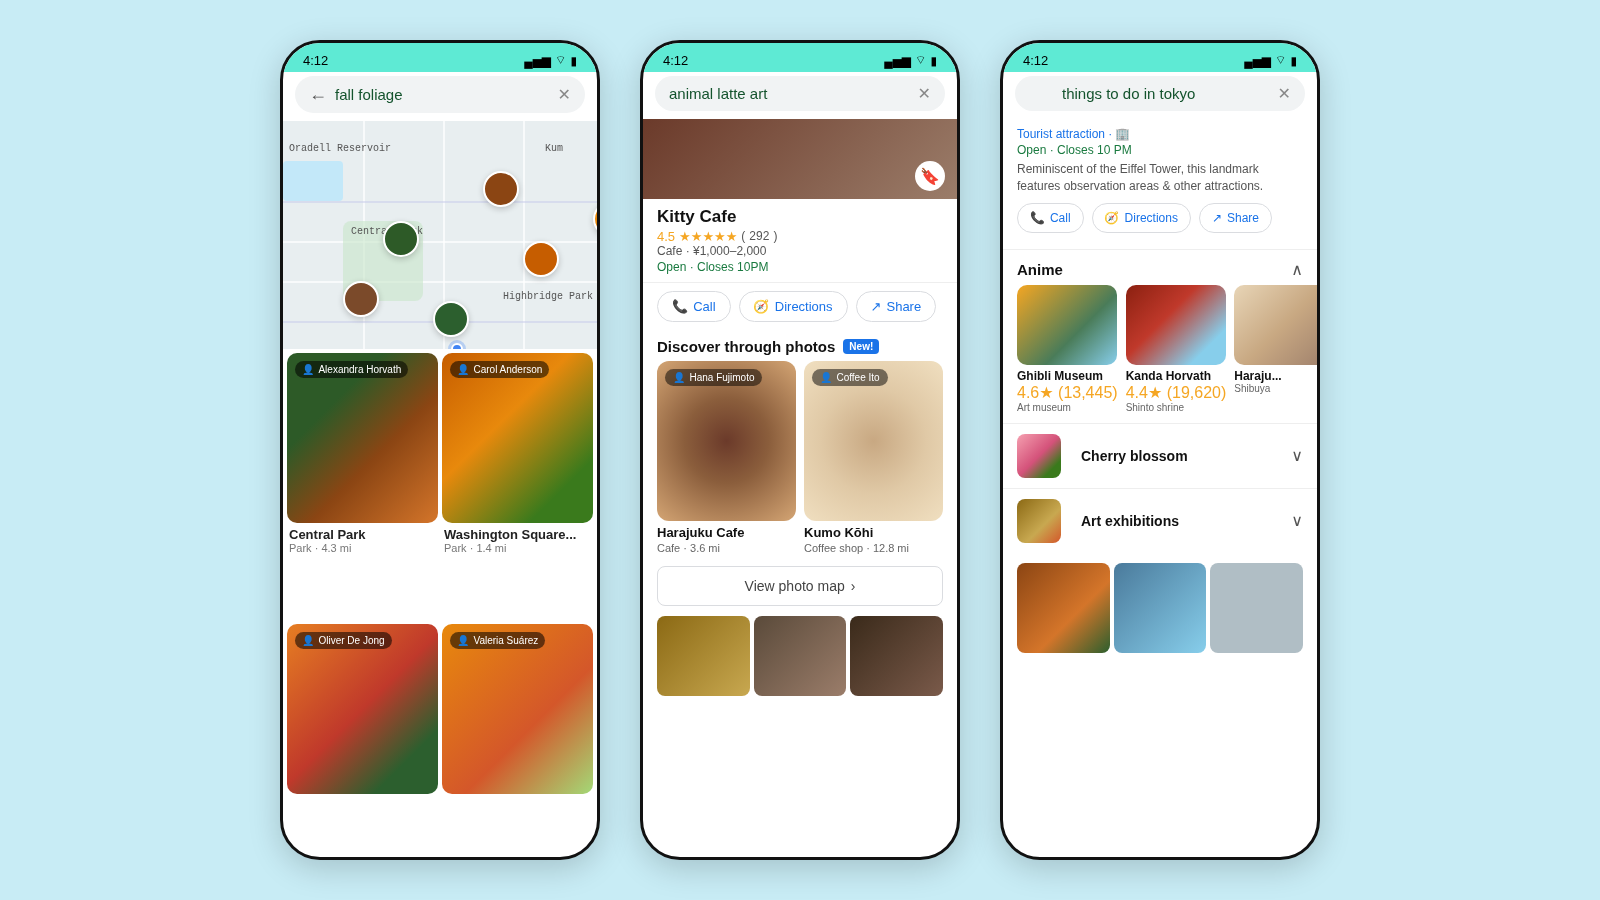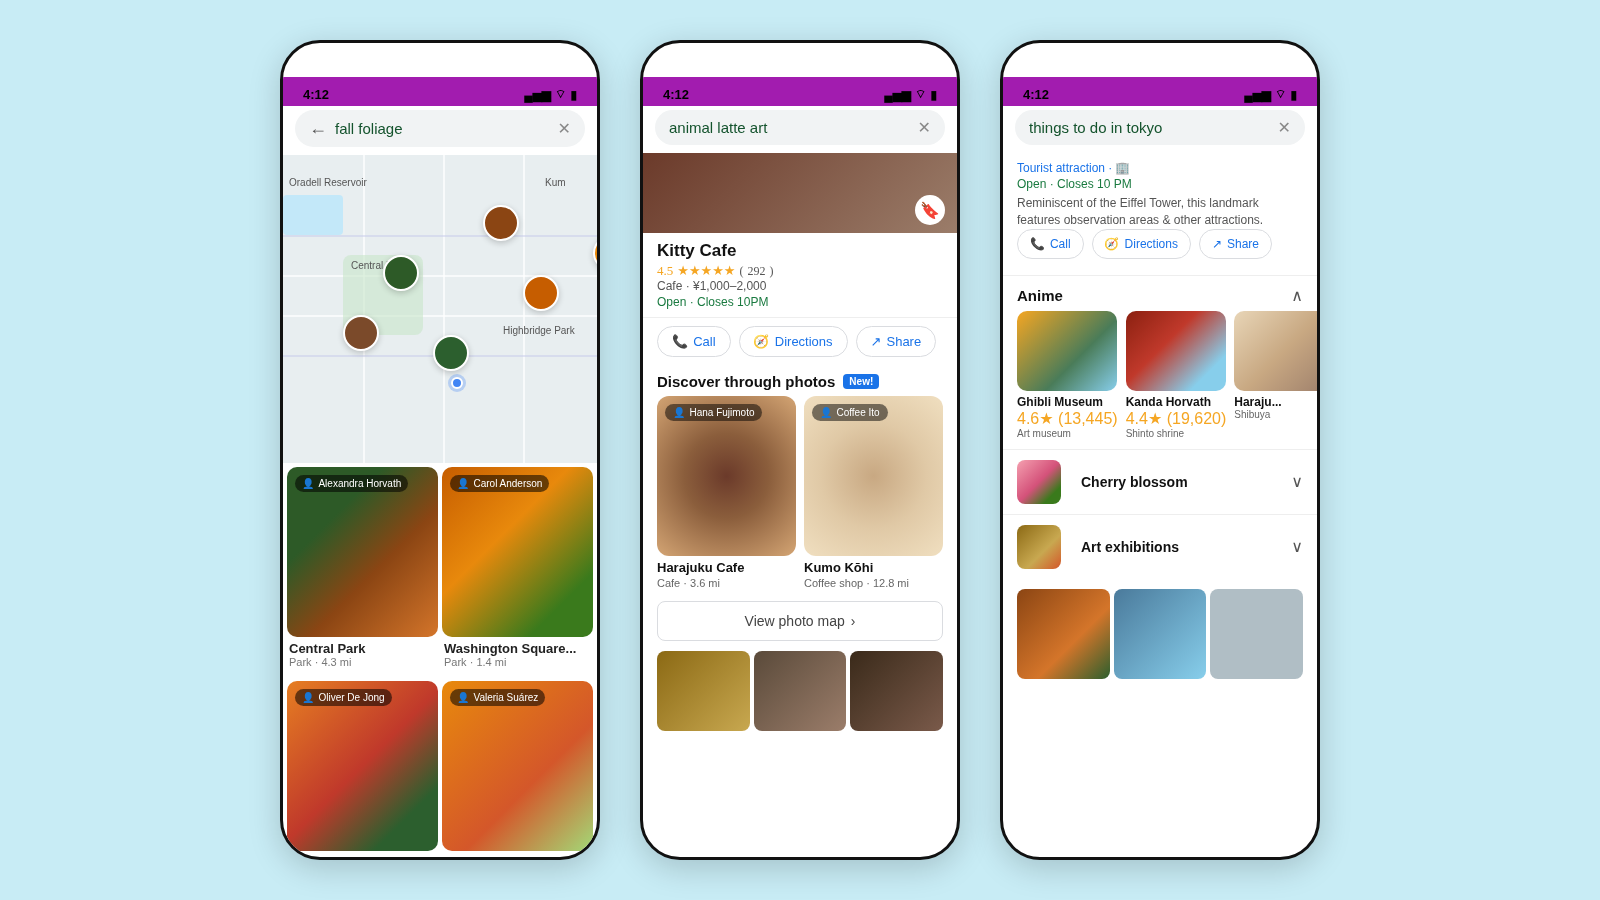--- a/index.html
+++ b/index.html
@@ -27,24 +27,23 @@
       display: flex;
       flex-direction: column;
     }
 
     .status-bar {
       display: flex;
       justify-content: space-between;
       align-items: center;
       padding: 10px 20px 4px;
       font-size: 13px;
-      font-weight: 700;
-      background: #a21caf;
-      flex-shrink: 0;
-      margin-top: 34px;
+      font-weight: 400;
+      background: #5eead4;
+      flex-shrink: 0;
     }
 
     .status-icons {
       display: flex;
       gap: 4px;
       align-items: center;
       font-size: 12px;
     }
 
     .search-bar {
@@ -81,25 +80,26 @@
 
     .phone-content {
       flex: 1;
       overflow: hidden;
       display: flex;
       flex-direction: column;
     }
 
     
     .map-container {
-      height: 308px;
+      height: 228px;
       background: #e8eef0;
       position: relative;
       overflow: hidden;
       flex-shrink: 0;
+      font-family: Liberation Mono, monospace;
     }
 
     .map-bg {
       width: 100%;
       height: 100%;
       background: #e8eef0;
       position: relative;
     }
 
     .map-road {
@@ -339,20 +339,21 @@
     .attraction-hours {
       font-size: 12px;
       color: #1a7a40;
       margin-bottom: 4px;
     }
 
     .attraction-desc {
       font-size: 12px;
       color: #555;
       line-height: 1.4;
+      margin-bottom: 8px;
     }
 
     .p3-action-buttons {
       display: flex;
       gap: 8px;
       margin-bottom: 8px;
     }
 
     .p3-action-btn {
       display: flex;
@@ -591,21 +592,21 @@
   </div>
 
   <div style="height:80px;background:linear-gradient(135deg,#6b3a2a,#9b7d6a);flex-shrink:0;position:relative;">
     <div style="position:absolute;right:12px;bottom:8px;background:#fff;border-radius:50%;width:30px;height:30px;display:flex;align-items:center;justify-content:center;font-size:16px;color:#4285f4;">🔖</div>
   </div>
 
   <div class="phone-content">
 
     <div class="listing-header">
       <div class="listing-name">Kitty Cafe</div>
-      <div style="display:flex;align-items:flex-end;gap:4px;font-family:Liberation Serif, serif;">
+      <div style="display:flex;align-items:flex-start;gap:4px;">
         <span class="listing-stars">4.5</span>
         <span class="listing-stars">★★★★★</span>
         <span style="font-size:12px;color:#555;">(</span>
         <span style="font-size:12px;color:#555;">292</span>
         <span style="font-size:12px;color:#555;">)</span>
       </div>
       <div class="listing-meta">Cafe · ¥1,000–2,000</div>
       <div class="listing-open">Open · Closes 10PM</div>
     </div>
 
@@ -672,21 +673,21 @@
   <div class="status-bar">
     <span>4:12</span>
     <div class="status-icons">
       <span>▄▅▆</span>
       <span>⌔</span>
       <span>▮</span>
     </div>
   </div>
 
   <div class="search-bar">
-    <input type="text" style="flex: 1 1 0%;" value="things to do in tokyo">
+    <input type="text" style="flex: 1 1 0%; margin-left: 33px;" value="things to do in tokyo">
     <span class="x-btn">✕</span>
   </div>
 
   <div class="phone-content" style="overflow-y:auto;">
 
     <div class="p3-top-info">
       <div class="attraction-type">Tourist attraction · 🏢</div>
       <div class="attraction-hours">Open · Closes 10 PM</div>
       <div class="attraction-desc">Reminiscent of the Eiffel Tower, this landmark features observation areas &amp; other attractions.</div>
 

